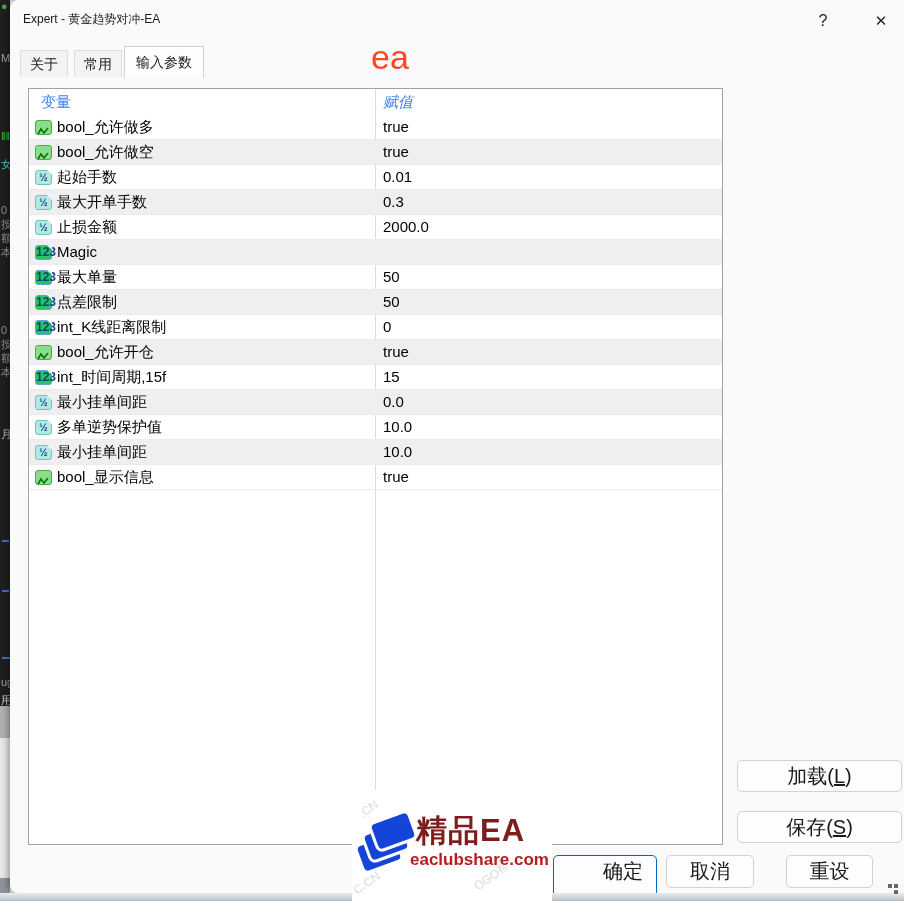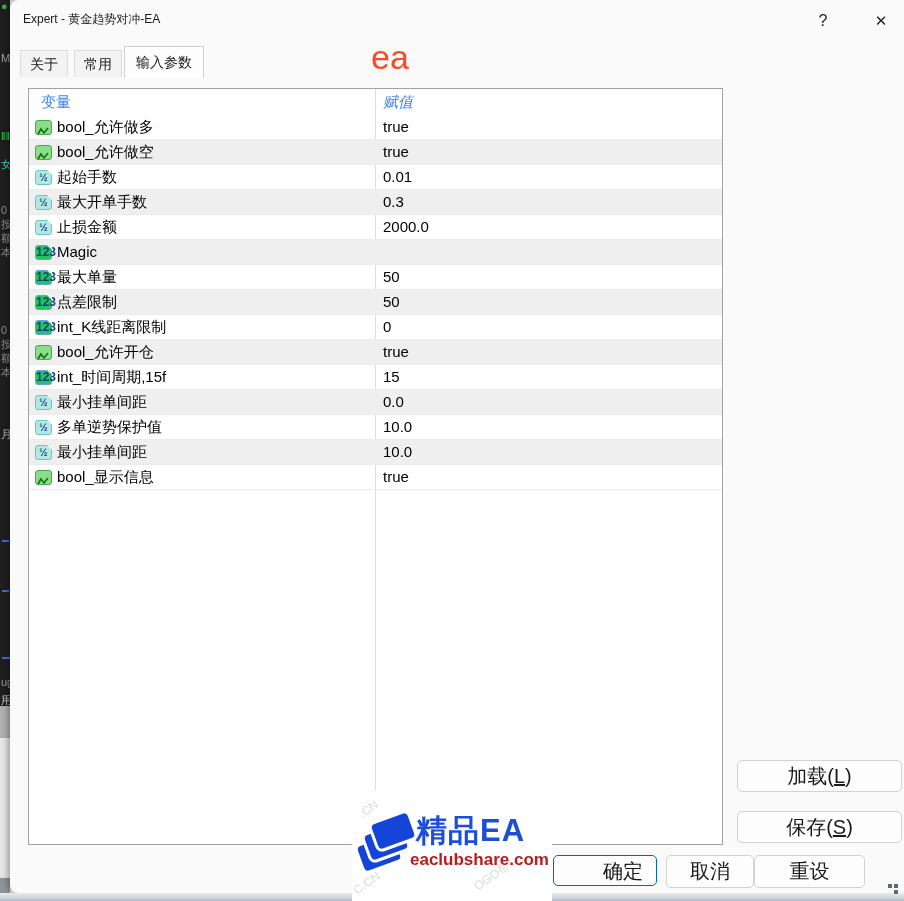--- a/index.html
+++ b/index.html
@@ -46,27 +46,27 @@
         border-top:5px solid #f6f6f6;border-left:5px solid transparent;}
   .icon-bool{background:#8ade8a;border:1px solid #4aa94a;}
   .icon-bool::after{border-top-color:transparent;}
   .icon-double{background:#b2e9e3;border:1px solid #6cc5bc;font-size:10px;line-height:13px;}
   .icon-int{background:#22c55e;border:1px solid #64a3d4;font-size:12px;line-height:13px;letter-spacing:0;}
   
   .btn{position:absolute;box-sizing:border-box;background:#fdfdfd;border:1px solid #d2d2d2;border-radius:5px;
        font-size:20px;color:#191919;text-align:center;cursor:default;}
   .btn-load{left:727px;top:760px;width:165px;height:32px;line-height:30px;}
   .btn-save{left:727px;top:811px;width:165px;height:32px;line-height:30px;}
-  .btn-ok{left:543px;top:855px;width:104px;height:31px;line-height:31px;border:1.5px solid #0067c0;padding-left:36px;}
+  .btn-ok{left:543px;top:855px;width:104px;height:42px;line-height:31px;border:1.5px solid #0067c0;padding-left:36px;}
   .btn-cancel{left:656px;top:855px;width:88px;height:33px;line-height:31px;}
-  .btn-reset{left:744px;top:855px;width:111px;height:33px;line-height:31px;}
+  .btn-reset{left:776px;top:855px;width:87px;height:33px;line-height:31px;}
   .hotkey{text-decoration:underline;}
   
   .wm-box{position:absolute;left:352px;top:790px;width:200px;height:111px;background:#ffffff;z-index:40;overflow:hidden;}
-  .wm-title{position:absolute;left:64px;top:20px;font-size:31px;font-weight:bold;color:#1d4ed8;letter-spacing:1px;}
+  .wm-title{position:absolute;left:64px;top:20px;font-size:31px;font-weight:bold;color:#7f1d1d;letter-spacing:1px;}
   .wm-site{position:absolute;left:58px;top:60px;font-size:17px;font-weight:bold;color:#b91c1c;}
   .book{position:absolute;width:38px;height:26px;background:#1544d8;border-radius:4px;
         transform:rotate(-20deg);box-shadow:0 0 0 3px #fff;}
   .wm-faint{position:absolute;font-size:12px;color:#dadada;transform:rotate(-35deg);}
   
   .bottom-strip{position:absolute;left:0;top:893px;width:904px;height:8px;z-index:30;
                 background:linear-gradient(#e9e9e9,#cfd4d8 60%,#a9bccb);}
   .grip-dot{position:absolute;width:4px;height:4px;background:#5f6a70;z-index:50;}
 </style>
 </head>

